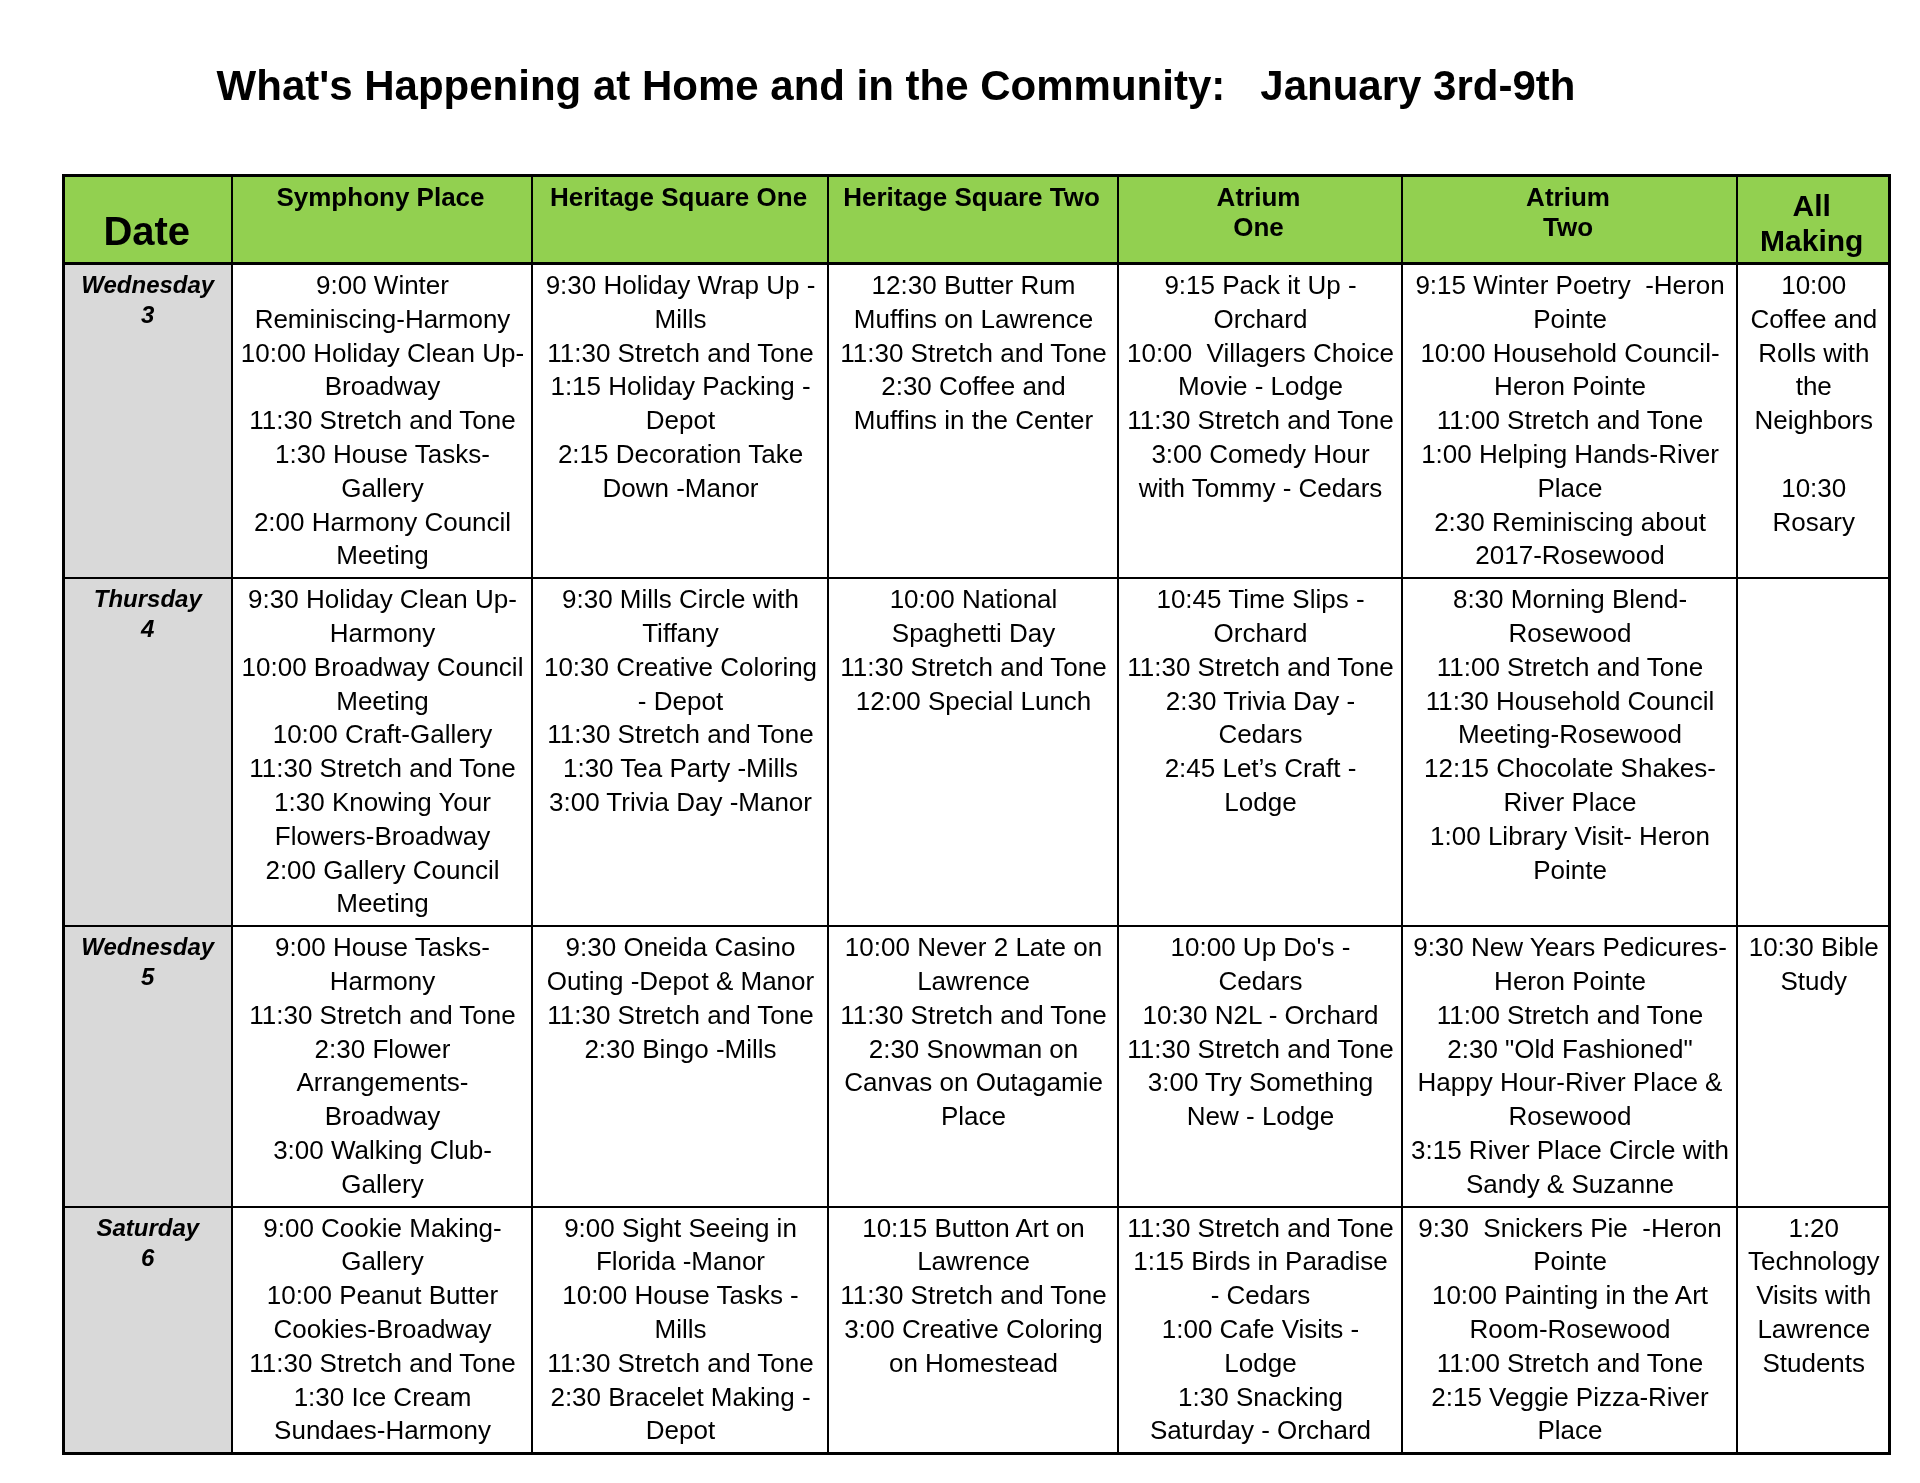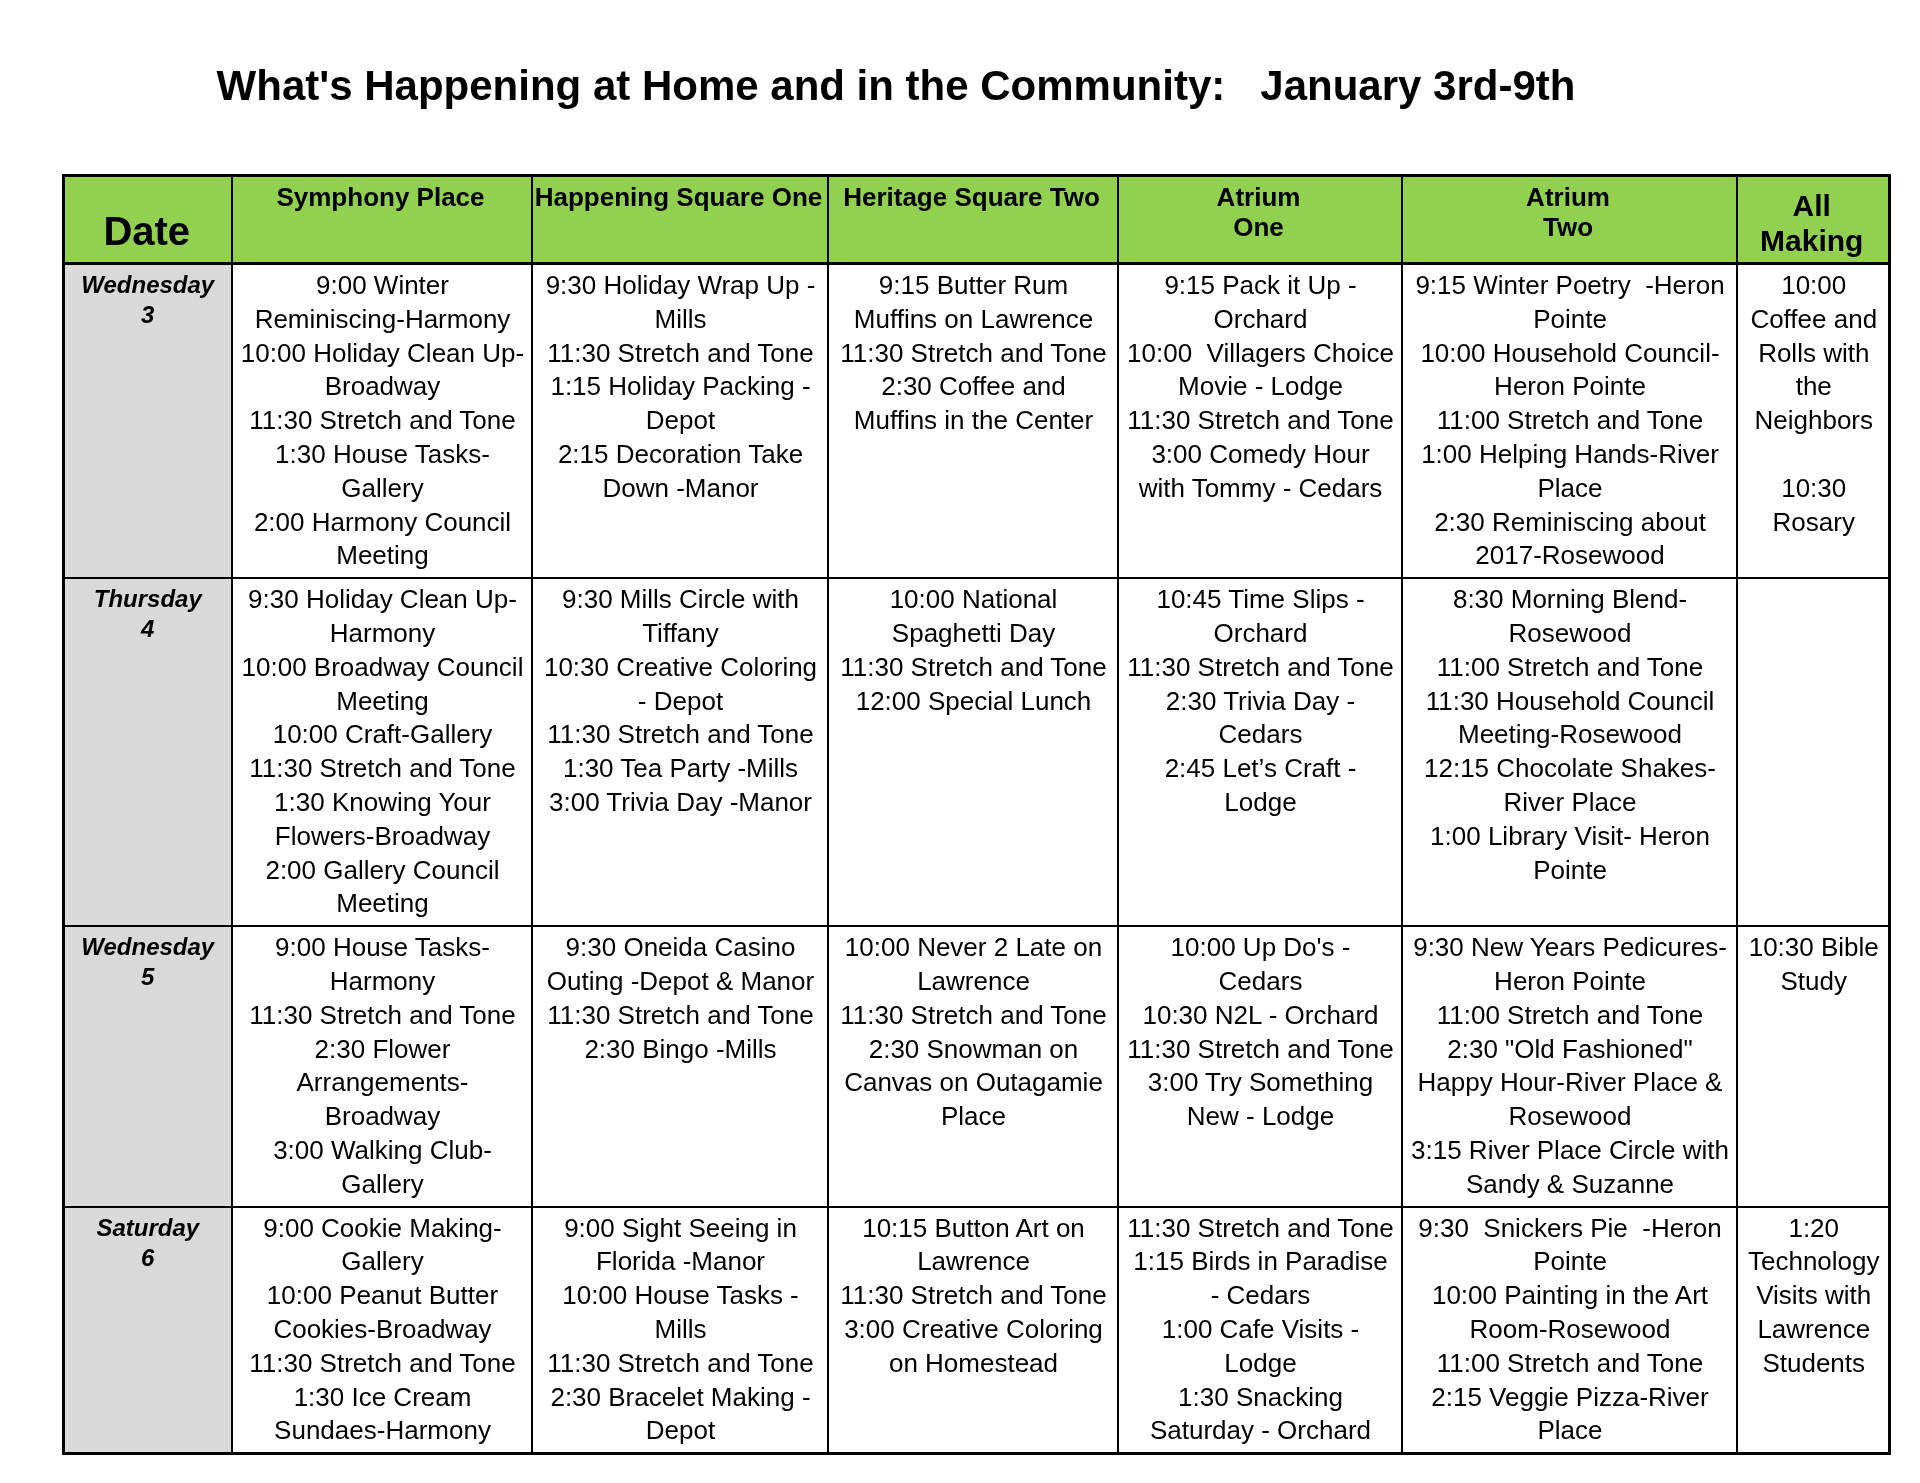--- a/index.html
+++ b/index.html
@@ -88,21 +88,21 @@
       <col style="width:296px">
       <col style="width:290px">
       <col style="width:284px">
       <col style="width:335px">
       <col style="width:153px">
     </colgroup>
     <thead>
       <tr>
         <th class="date-header">Date</th>
         <th>Symphony Place</th>
-        <th>Happening Square One</th>
+        <th>Heritage Square One</th>
         <th>Heritage Square Two</th>
         <th>Atrium
 One</th>
         <th>Atrium
 Two</th>
         <th class="all-house-header">All Making</th>
       </tr>
     </thead>
     <tbody>
       <tr class="row-wed">
@@ -112,21 +112,21 @@
         </td>
         <td class="event-cell">9:00 Winter Reminiscing-Harmony
 10:00 Holiday Clean Up-Broadway
 11:30 Stretch and Tone
 1:30 House Tasks-Gallery
 2:00 Harmony Council Meeting</td>
         <td class="event-cell">9:30 Holiday Wrap Up - Mills
 11:30 Stretch and Tone
 1:15 Holiday Packing - Depot
 2:15 Decoration Take Down -Manor</td>
-        <td class="event-cell">9:15 Butter Rum Muffins on Lawrence
+        <td class="event-cell">12:30 Butter Rum Muffins on Lawrence
 11:30 Stretch and Tone
 2:30 Coffee and Muffins in the Center</td>
         <td class="event-cell">9:15 Pack it Up - Orchard
 10:00  Villagers Choice Movie - Lodge
 11:30 Stretch and Tone
 3:00 Comedy Hour with Tommy - Cedars</td>
         <td class="event-cell">9:15 Winter Poetry  -Heron Pointe
 10:00 Household Council-Heron Pointe
 11:00 Stretch and Tone
 1:00 Helping Hands-River Place

